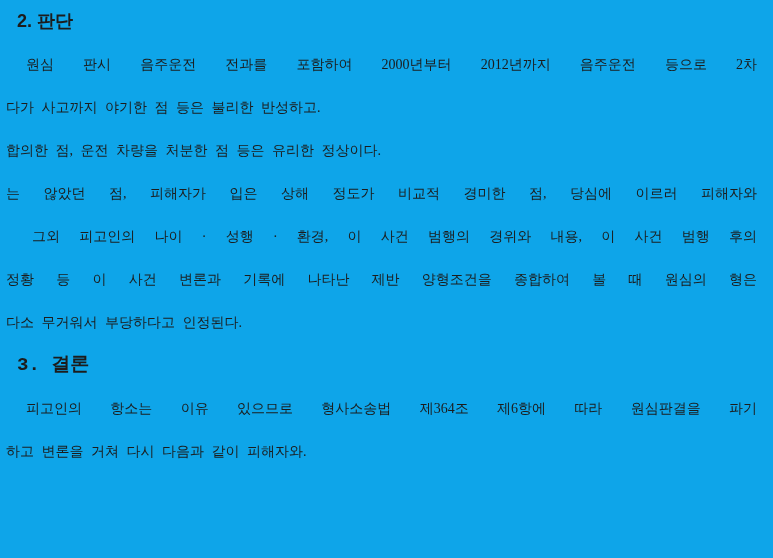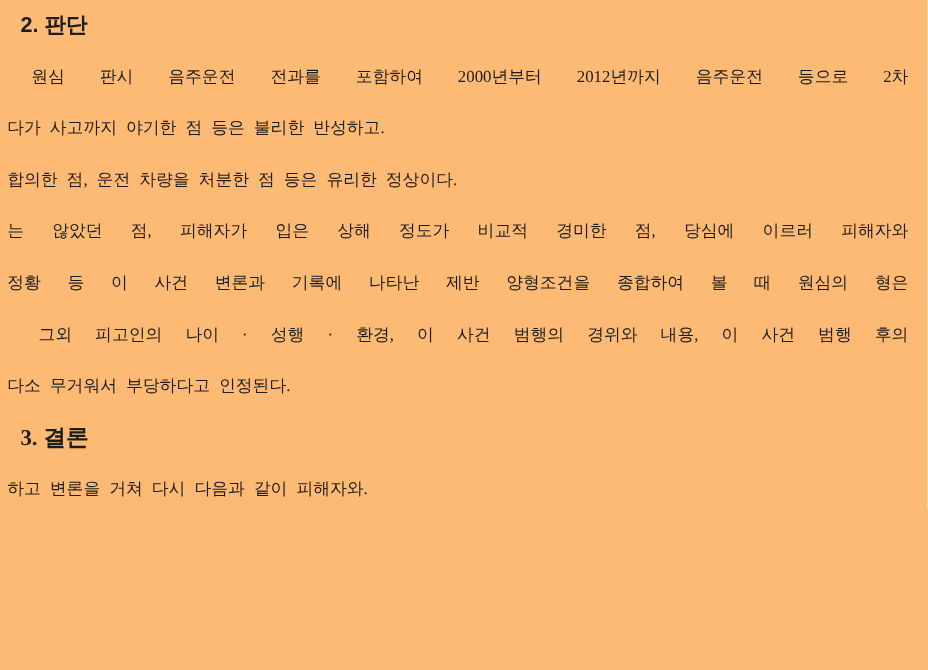--- a/index.html
+++ b/index.html
@@ -9,21 +9,21 @@
     height: 558px;
     background: #ffffff;
     color: #1c1c1c;
     font-family: "Liberation Serif", "DejaVu Serif", serif;
     overflow: hidden;
   }
   .page {
     width: 773px;
     height: 558px;
     padding: 0 16px 0 6px;
-    background: #fdba74;
+    background: #0ea5e9;
   }
   .line {
     font-size: 14px;
     height: 43px;
     line-height: 43px;
     white-space: nowrap;
     overflow: hidden;
   }
   .justify {
     text-align: justify;
@@ -34,40 +34,42 @@
     text-align: left;
     word-spacing: 4px;
   }
   .indent { text-indent: 20px; }
   .indent-lg { text-indent: 26px; }
   .heading {
     font-weight: bold;
     font-size: 19px;
     text-indent: 11px;
     text-align: left;
+    font-family: Liberation Mono, monospace;
   }
   .heading.gothic {
     font-family: "Liberation Sans", "DejaVu Sans", sans-serif;
     font-size: 18px;
   }
 </style>
 </head>
 <body>
 
 <div class="page">
 
   <div class="line heading gothic">2. 판단</div>
 
   <div class="line justify indent">원심 판시 음주운전 전과를 포함하여 2000년부터 2012년까지 음주운전 등으로 2차</div>
   <div class="line plain">다가 사고까지 야기한 점 등은 불리한 반성하고.</div>
 
   <div class="line plain">합의한 점, 운전 차량을 처분한 점 등은 유리한 정상이다.</div>
   <div class="line justify">는 않았던 점, 피해자가 입은 상해 정도가 비교적 경미한 점, 당심에 이르러 피해자와</div>
 
+  <div class="line justify indent-lg">그외 피고인의 나이 · 성행 · 환경, 이 사건 범행의 경위와 내용, 이 사건 범행 후의</div>
   <div class="line justify">정황 등 이 사건 변론과 기록에 나타난 제반 양형조건을 종합하여 볼 때 원심의 형은</div>
-  <div class="line justify indent-lg">그외 피고인의 나이 · 성행 · 환경, 이 사건 범행의 경위와 내용, 이 사건 범행 후의</div>
   <div class="line plain">다소 무거워서 부당하다고 인정된다.</div>
 
   <div class="line heading">3. 결론</div>
 
+  <div class="line justify indent">피고인의 항소는 이유 있으므로 형사소송법 제364조 제6항에 따라 원심판결을 파기</div>
   <div class="line plain">하고 변론을 거쳐 다시 다음과 같이 피해자와.</div>
 
 </div>
 
 </body></html>

